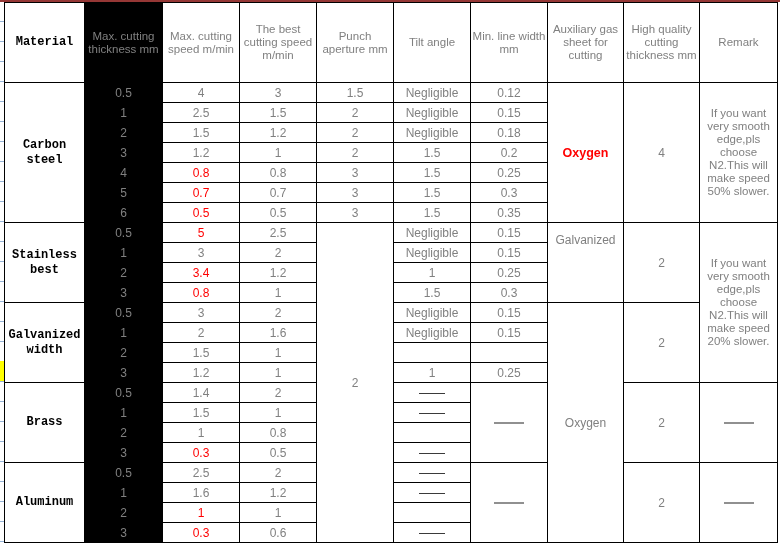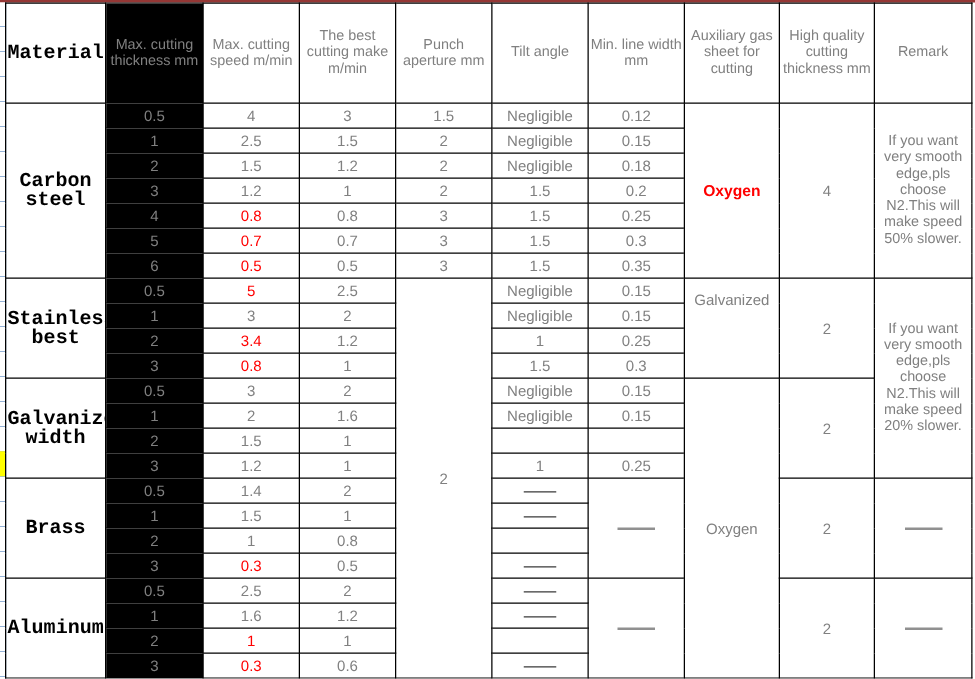--- a/index.html
+++ b/index.html
@@ -11,21 +11,21 @@
       border-right:1px solid #95B3D7;}
   .yellowcell{position:absolute;left:0;top:359px;width:4px;height:20px;background:#FFFF00;}
   .tablewrap{position:absolute;left:4px;top:2px;}
   table{border-collapse:collapse;table-layout:fixed;width:773px;}
   td,th{border:1px solid #000;padding:0 1px;text-align:center;vertical-align:middle;
         color:#808080;font-size:12px;font-weight:normal;overflow:hidden;line-height:14px;}
   tr{height:20px;}
   tr.hrow{height:80px;}
   th{font-size:11.5px;line-height:13px;}
   .mat{font-family:"Liberation Mono",monospace;font-weight:bold;color:#000;
-       font-size:16px;line-height:15px;letter-spacing:0px;}
+       font-size:12px;line-height:15px;letter-spacing:0px;}
   .orange{background:#000000;}
   .red{color:#FF0000;}
   .gasred{color:#FF0000;font-weight:bold;font-size:12.5px;}
   .vtop{vertical-align:top;padding-top:10px;}
   .remark{font-size:11.5px;line-height:13px;}
   .dash{display:inline-block;width:26px;height:0;border-top:1.5px solid #3a3a3a;vertical-align:middle;}
   .dash.gray{width:30px;border-top:2px solid #909090;}
 </style>
 </head>
 <body>
@@ -47,21 +47,21 @@
       <col style="width:77px">
           <col style="width:76px">
           <col style="width:76px">
       <col style="width:78px">
     </colgroup>
     <tbody>
           <tr class="hrow">
       <th class="mat">Material</th>
       <th class="orange">Max. cutting thickness mm</th>
       <th>Max. cutting speed m/min</th>
-      <th>The best cutting make m/min</th>
+      <th>The best cutting speed m/min</th>
       <th>Punch aperture mm</th>
       <th>Tilt angle</th>
       <th>Min. line width mm</th>
       <th>Auxiliary gas sheet for cutting</th>
       <th>High quality cutting thickness mm</th>
       <th>Remark</th>
     </tr>
 
     <tr>
       <td class="mat" rowspan="7">Carbon steel</td>

